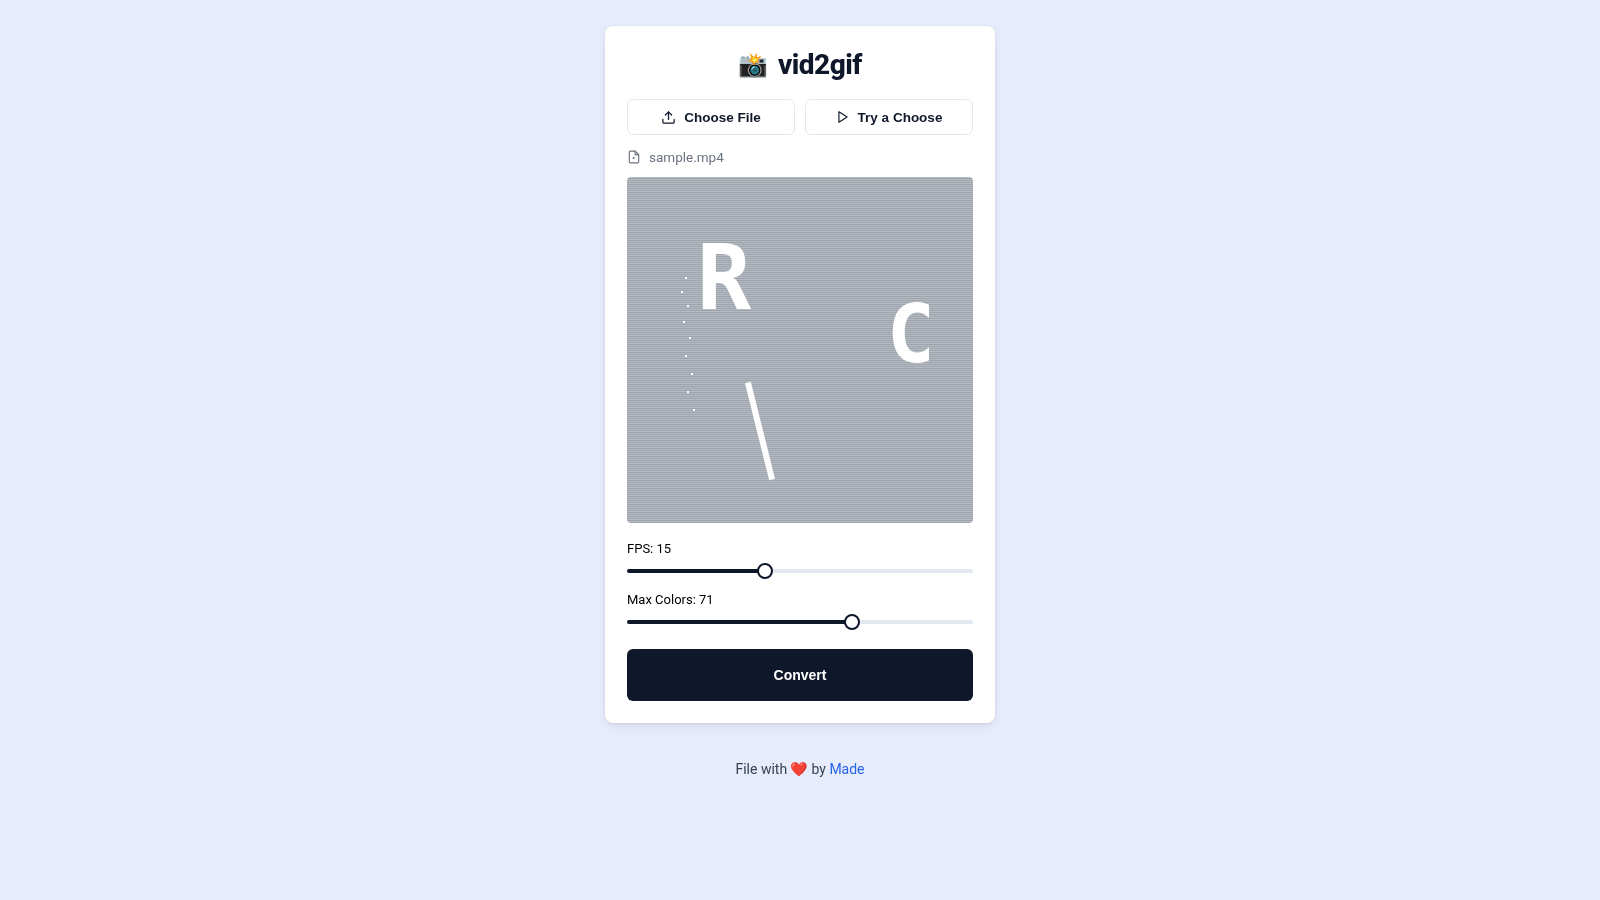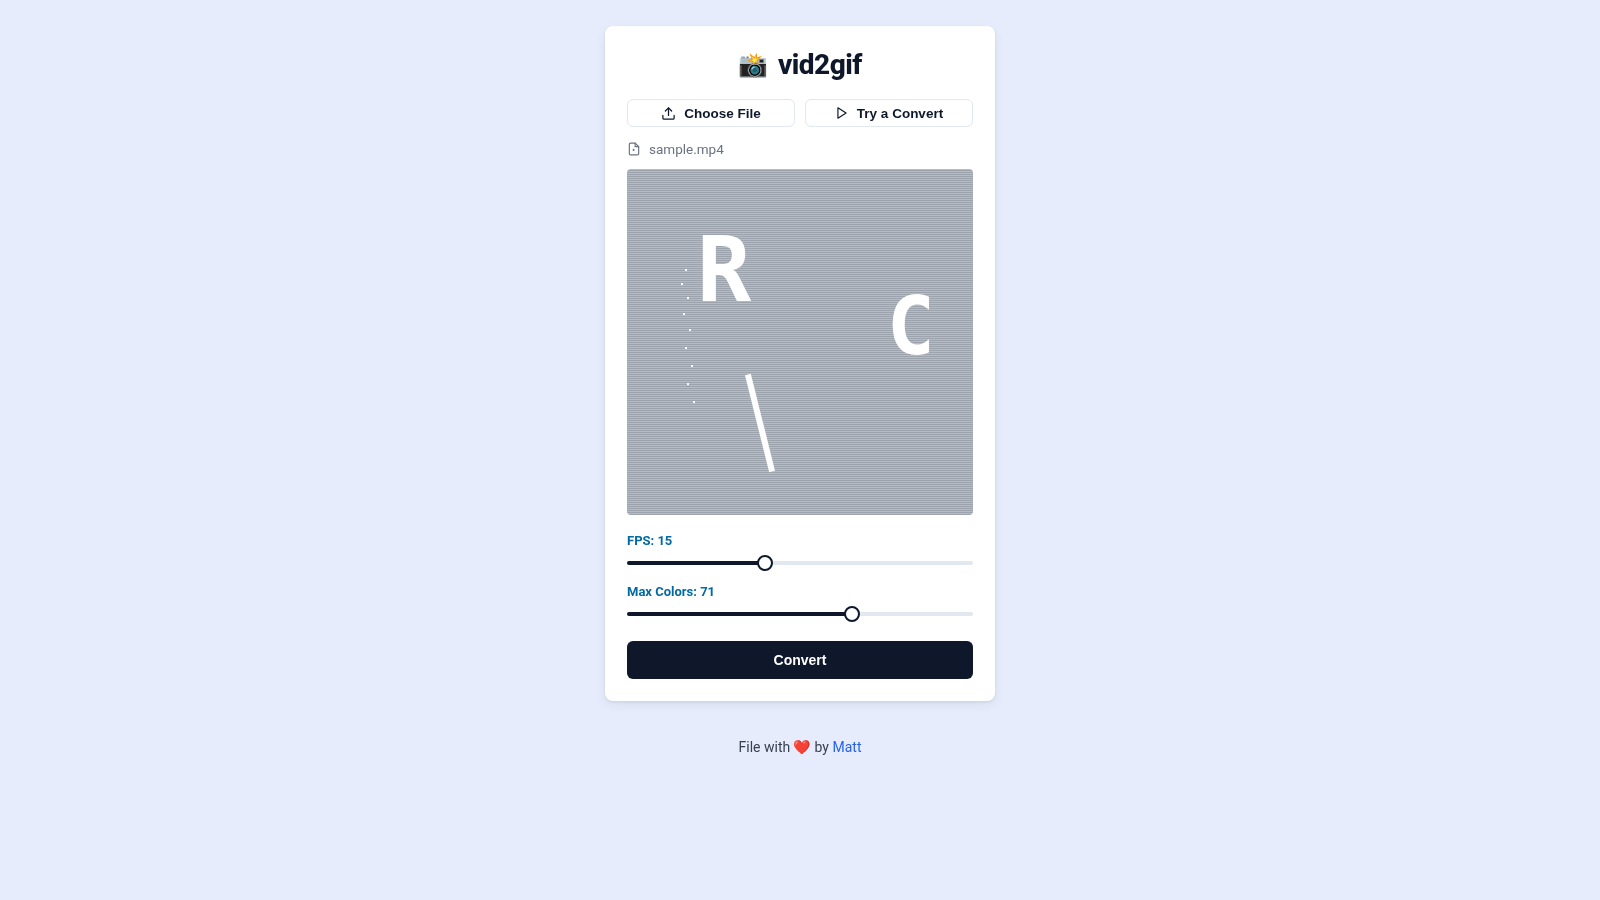--- a/index.html
+++ b/index.html
@@ -36,21 +36,21 @@
   text-align: center;
 }
 .camera-emoji { font-size: 24px; line-height: 1; }
 .btn-row {
   display: flex;
   gap: 10px;
   margin-bottom: 14px;
 }
 .btn {
   flex: 1 1 0;
-  height: 28px;
+  height: 36px;
   border: 1px solid #e2e8f0;
   border-radius: 6px;
   background: #fff;
   display: flex;
   align-items: center;
   justify-content: center;
   gap: 8px;
   font-size: 13.5px;
   font-weight: 600;
   color: #0f172a;
@@ -94,22 +94,22 @@
 .dots {
   position: absolute; top: 100px; left: 48px;
   width: 40px; height: 150px;
 }
 .dots span {
   position: absolute; width: 2px; height: 2px; background: #fff;
 }
 .control { margin-bottom: 12px; }
 .control-label {
   font-size: 13px;
-  font-weight: 700;
-  color: #0369a1;
+  font-weight: 400;
+  color: #000000;
   margin-bottom: 6px;
 }
 .slider {
   position: relative;
   width: 100%;
   height: 18px;
   display: flex;
   align-items: center;
 }
 .track {
@@ -138,21 +138,21 @@
 .thumb.active::after {
   content: "";
   position: absolute;
   inset: 2px;
   border-radius: 50%;
   border: 2px solid #0f172a;
 }
 .convert-btn {
   margin-top: 6px;
   width: 100%;
-  height: 38px;
+  height: 52px;
   background: #0f172a;
   color: #fff;
   border: none;
   border-radius: 6px;
   font-size: 14px;
   font-weight: 600;
   cursor: pointer;
 }
 .footer {
   margin-top: 38px;
@@ -182,21 +182,21 @@
           </svg>
       </span>
       <span>Choose File</span>
     </button>
     <button class="btn">
       <span class="icon">
         <svg width="14" height="14" viewBox="0 0 24 24" fill="none" stroke="#0f172a" stroke-width="2" stroke-linecap="round" stroke-linejoin="round">
             <polygon points="5 3 19 12 5 21 5 3"></polygon>
           </svg>
       </span>
-      <span>Try a Convert</span>
+      <span>Try a Choose</span>
     </button>
   </div>
 
   <div class="filename-row">
     <span class="icon">
       <svg width="14" height="14" viewBox="0 0 24 24" fill="none" stroke="#6b7280" stroke-width="2" stroke-linecap="round" stroke-linejoin="round">
           <path d="M14 2H6a2 2 0 0 0-2 2v16a2 2 0 0 0 2 2h12a2 2 0 0 0 2-2V8z"></path>
           <polyline points="14 2 14 8 20 8"></polyline>
           <polygon points="10 11 14 13.5 10 16 10 11" fill="#6b7280" stroke="none"></polygon>
         </svg>
@@ -237,14 +237,14 @@
       <div class="track"></div>
       <div class="fill" style="width:65%"></div>
       <div class="thumb" style="left:65%"></div>
     </div>
   </div>
 
   <button class="convert-btn">Convert</button>
 </div>
 
 <div class="footer">
-  <span>File with </span><span class="heart">❤️</span><span> by </span><span class="link">Matt</span>
+  <span>File with </span><span class="heart">❤️</span><span> by </span><span class="link">Made</span>
 </div>
 
 </body></html>

